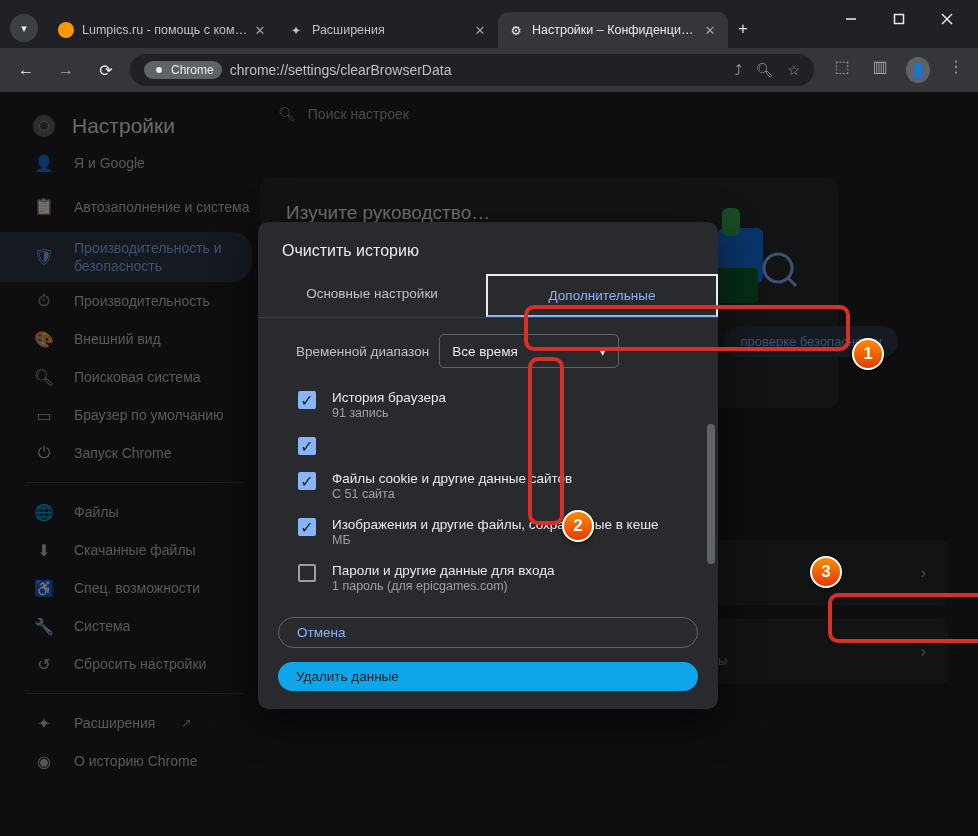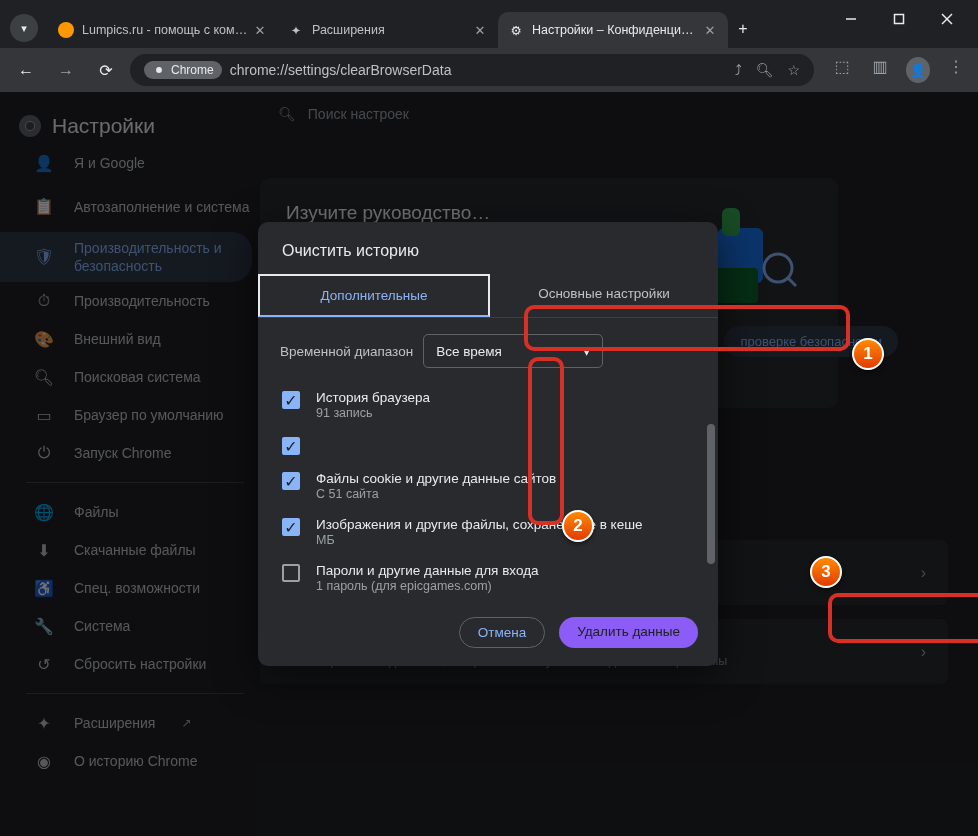--- a/index.html
+++ b/index.html
@@ -29,21 +29,21 @@
 .tool-icons { display:flex; gap:14px; margin-left:8px; color:#9aa0a6; }
 .tool-icons span { cursor:pointer; width:24px; display:flex; justify-content:center; }
 .avatar { width:26px; height:26px; border-radius:50%; background:#5f6368; display:flex; align-items:center; justify-content:center; color:#e8eaed; cursor:pointer; font-size:13px; }
 
 
 .content { position: relative; height: calc(836px - 92px); overflow:hidden; }
 
 
 .settings { position:absolute; inset:0; background:#202124; display:flex; }
 .sidebar { width: 260px; padding-top: 52px; }
-.settings-header { position:absolute; top:22px; left:18px; display:flex; align-items:center; gap:10px; color:#e8eaed; }
+.settings-header { position:absolute; top:22px; left:32px; display:flex; align-items:center; gap:16px; color:#e8eaed; }
 .settings-header .logo { width:24px; height:24px; }
 .settings-header h1 { font-size:21px; font-weight:400; }
 .side-item { height: 38px; display:flex; align-items:center; padding:0 0 0 34px; gap: 20px; color:#bdc1c6; font-size:14px; cursor:pointer; border-radius: 0 20px 20px 0; margin-right:8px; }
 .side-item.sel { background:#303848; color:#8ab4f8; }
 .side-item .icn { width:20px; display:flex; justify-content:center; font-size:16px; }
 .side-item.multi { height:50px; line-height:1.3; }
 .side-item .ext-ic { margin-left:6px; color:#9aa0a6; font-size:12px; }
 .side-sep { height:1px; background:#3c4043; margin: 10px 16px 10px 26px; }
 
 .main { flex:1; padding-top: 46px; overflow:hidden; position:relative; }
@@ -68,38 +68,38 @@
 
 
 .scrim { position:absolute; inset:0; background:rgba(0,0,0,0.55); }
 
 
 .dialog { position:absolute; left:258px; top:130px; width:460px; background:#292a2d; border-radius:10px; color:#e8eaed; box-shadow:0 10px 40px rgba(0,0,0,0.6); overflow:hidden; }
 .dlg-title { padding:20px 24px 14px; font-size:16px; }
 .dlg-tabs { display:flex; border-bottom:1px solid #3c4043; }
 .dlg-tab { flex:1; text-align:center; padding:12px 0; font-size:13.5px; color:#bdc1c6; cursor:pointer; }
 .dlg-tab.active { color:#8ab4f8; border:2px solid #e8eaed; border-bottom:2px solid #8ab4f8; background:#292a2d; }
-.dlg-body { padding:0 12px; position:relative; }
+.dlg-body { padding:0 28px; position:relative; }
 .time-row { display:flex; align-items:center; padding:16px 10px 14px; gap:10px; }
 .time-label { font-size:13.5px; color:#bdc1c6; }
 .time-select { width:180px; height:34px; border:1px solid #5f6368; border-radius:5px; background:transparent; color:#e8eaed; display:flex; align-items:center; justify-content:space-between; padding:0 12px; cursor:pointer; font-size:13.5px; }
 .chk-list { padding: 0 0 0 0; max-height:222px; overflow:hidden; }
 .chk-row { display:flex; gap:16px; padding:8px 12px; align-items:flex-start; cursor:pointer; }
 .chk-box { width:18px; height:18px; border:2px solid #8ab4f8; border-radius:2px; flex-shrink:0; display:flex; align-items:center; justify-content:center; margin-top:1px; }
 .chk-box.checked { background:#8ab4f8; color:#202124; }
 .chk-box.unchecked { border-color:#9aa0a6; }
 .chk-body { font-size:13.5px; }
 .chk-title { color:#e8eaed; }
 .chk-sub { color:#9aa0a6; font-size:12.5px; margin-top:1px; }
 .dlg-scroll { position:absolute; right:2px; top:50px; bottom:0; width:10px; }
 .dlg-scroll-thumb { background:#5f6368; border-radius:5px; width:8px; height:140px; margin-top:56px; margin-left:1px; }
-.dlg-footer { display:flex; justify-content:flex-end; gap:14px; padding:16px 20px 18px; }
+.dlg-footer { display:flex; justify-content:flex-end; gap:14px; padding:16px 20px 18px;flex-direction:column; }
 .btn { padding:7px 18px; border-radius:18px; font-size:13.5px; cursor:pointer; }
 .btn-text { border:1px solid #5f6368; color:#8ab4f8; background:transparent; }
-.btn-fill { background:#8b5cf6; color:#202124; border:none; }
+.btn-fill { background:#0ea5e9; color:#202124; border:none; }
 
 
 .anno { position:absolute; border:4px solid #d93025; border-radius:10px; pointer-events:none; }
 .marker { position:absolute; width:32px; height:32px; border-radius:50%; background:linear-gradient(#ff8a00,#e23b00); border:2px solid #fff; display:flex; align-items:center; justify-content:center; color:#fff; font-weight:bold; font-size:17px; box-shadow:0 2px 4px rgba(0,0,0,0.5); pointer-events:none; }
 
 .chrome-logo-svg { width:100%; height:100%; }
 </style>
 </head>
 <body>
 
@@ -283,22 +283,22 @@
         </div>
       </div>
     </div>
   </div>
 
   <div class="scrim"></div>
 
   <div class="dialog">
     <div class="dlg-title">Очистить историю</div>
     <div class="dlg-tabs">
+      <div class="dlg-tab">Основные настройки</div>
       <div class="dlg-tab active">Дополнительные</div>
-      <div class="dlg-tab">Основные настройки</div>
     </div>
     <div class="dlg-body">
       <div class="time-row">
         <span class="time-label">Временной диапазон</span>
         <div class="time-select">
           <span>Все время</span>
           <span>▾</span>
         </div>
       </div>
       <div class="chk-list" id="chk-list">

